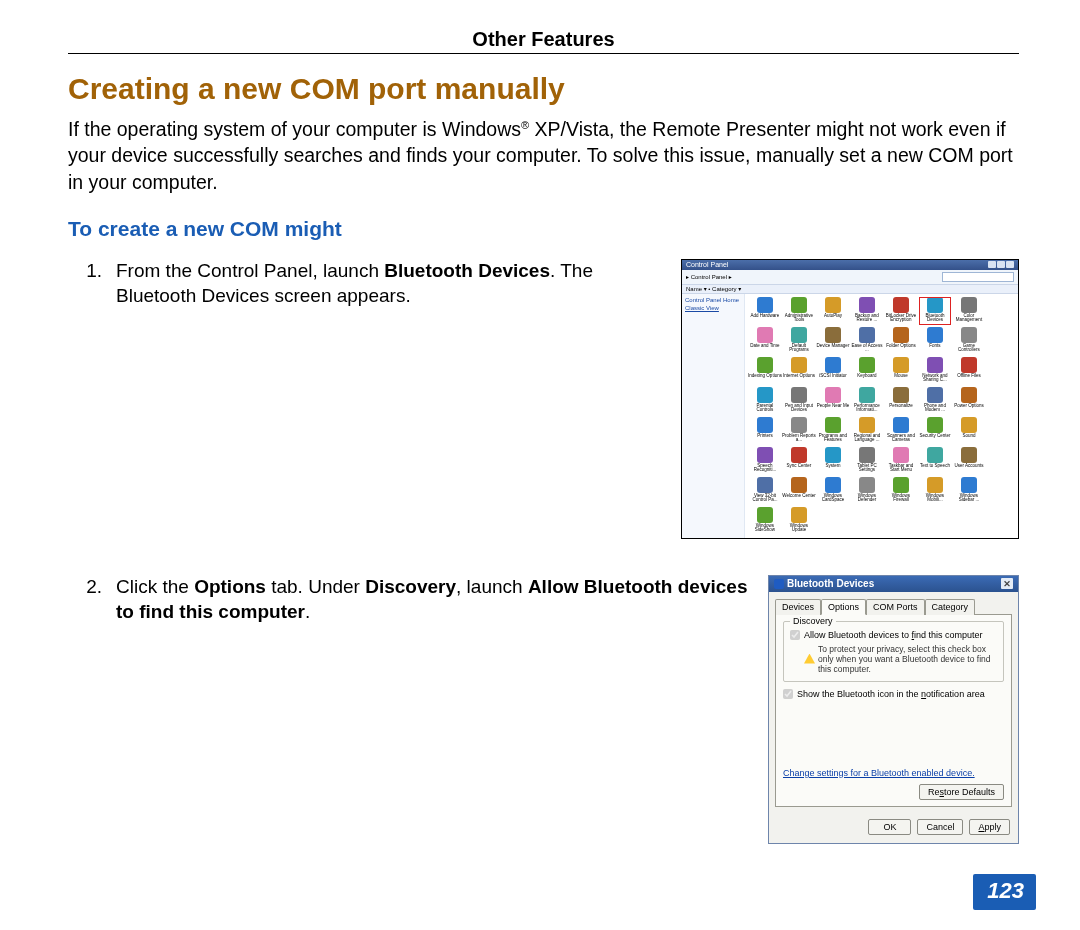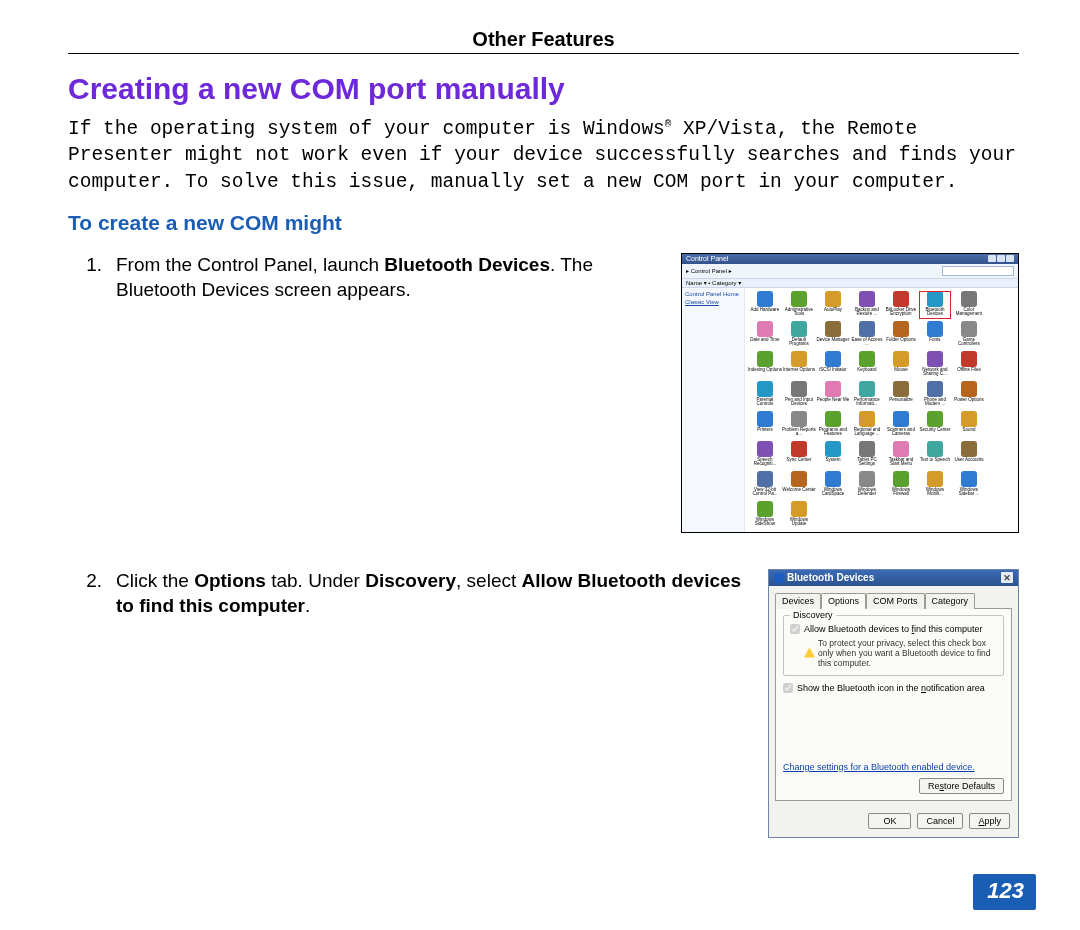--- a/index.html
+++ b/index.html
@@ -16,30 +16,29 @@
     padding: 28px 61px 0 68px;
   }
   .header-row {
     border-bottom: 1px solid #000;
     padding-bottom: 2px;
     text-align: center;
     font-weight: bold;
     font-size: 20px;
   }
   .h1 {
-    color: #6d28d9;
+    color: #a16207;
     font-weight: bold;
     font-size: 30px;
     margin: 18px 0 10px 0;
   }
   .intro {
     font-size: 19.5px;
     line-height: 1.35;
-    margin-bottom: 16px;
-    font-family: Liberation Mono, monospace;
+    margin-bottom: 22px;
   }
   .intro sup { font-size: 11px; }
   .h2 {
     color: #1a5db4;
     font-weight: bold;
     font-size: 21px;
     margin: 8px 0 18px 0;
   }
   .step-row {
     display: flex;
@@ -488,21 +487,21 @@
       </div>
     </div>
   </div>
 
   <div class="step-row">
     <div class="step-text">
       <ol>
           <li>
         <span class="num">2.</span>
         <span class="txt">
-          <span>Click the </span><span class="bold">Options</span><span> tab. Under </span><span class="bold">Discovery</span><span>, select </span><span class="bold">Allow Bluetooth devices to find this computer</span><span>.</span>
+          <span>Click the </span><span class="bold">Options</span><span> tab. Under </span><span class="bold">Discovery</span><span>, launch </span><span class="bold">Allow Bluetooth devices to find this computer</span><span>.</span>
         </span>
       </li>
         </ol>
     </div>
 
     <div class="bt-thumb">
       <div class="bt-title">
         <span>
           <span style="display:inline-block;width:10px;height:10px;background:#1f5cc2;border-radius:2px;margin-right:3px;vertical-align:middle;"></span><span>Bluetooth Devices</span>
         </span>

